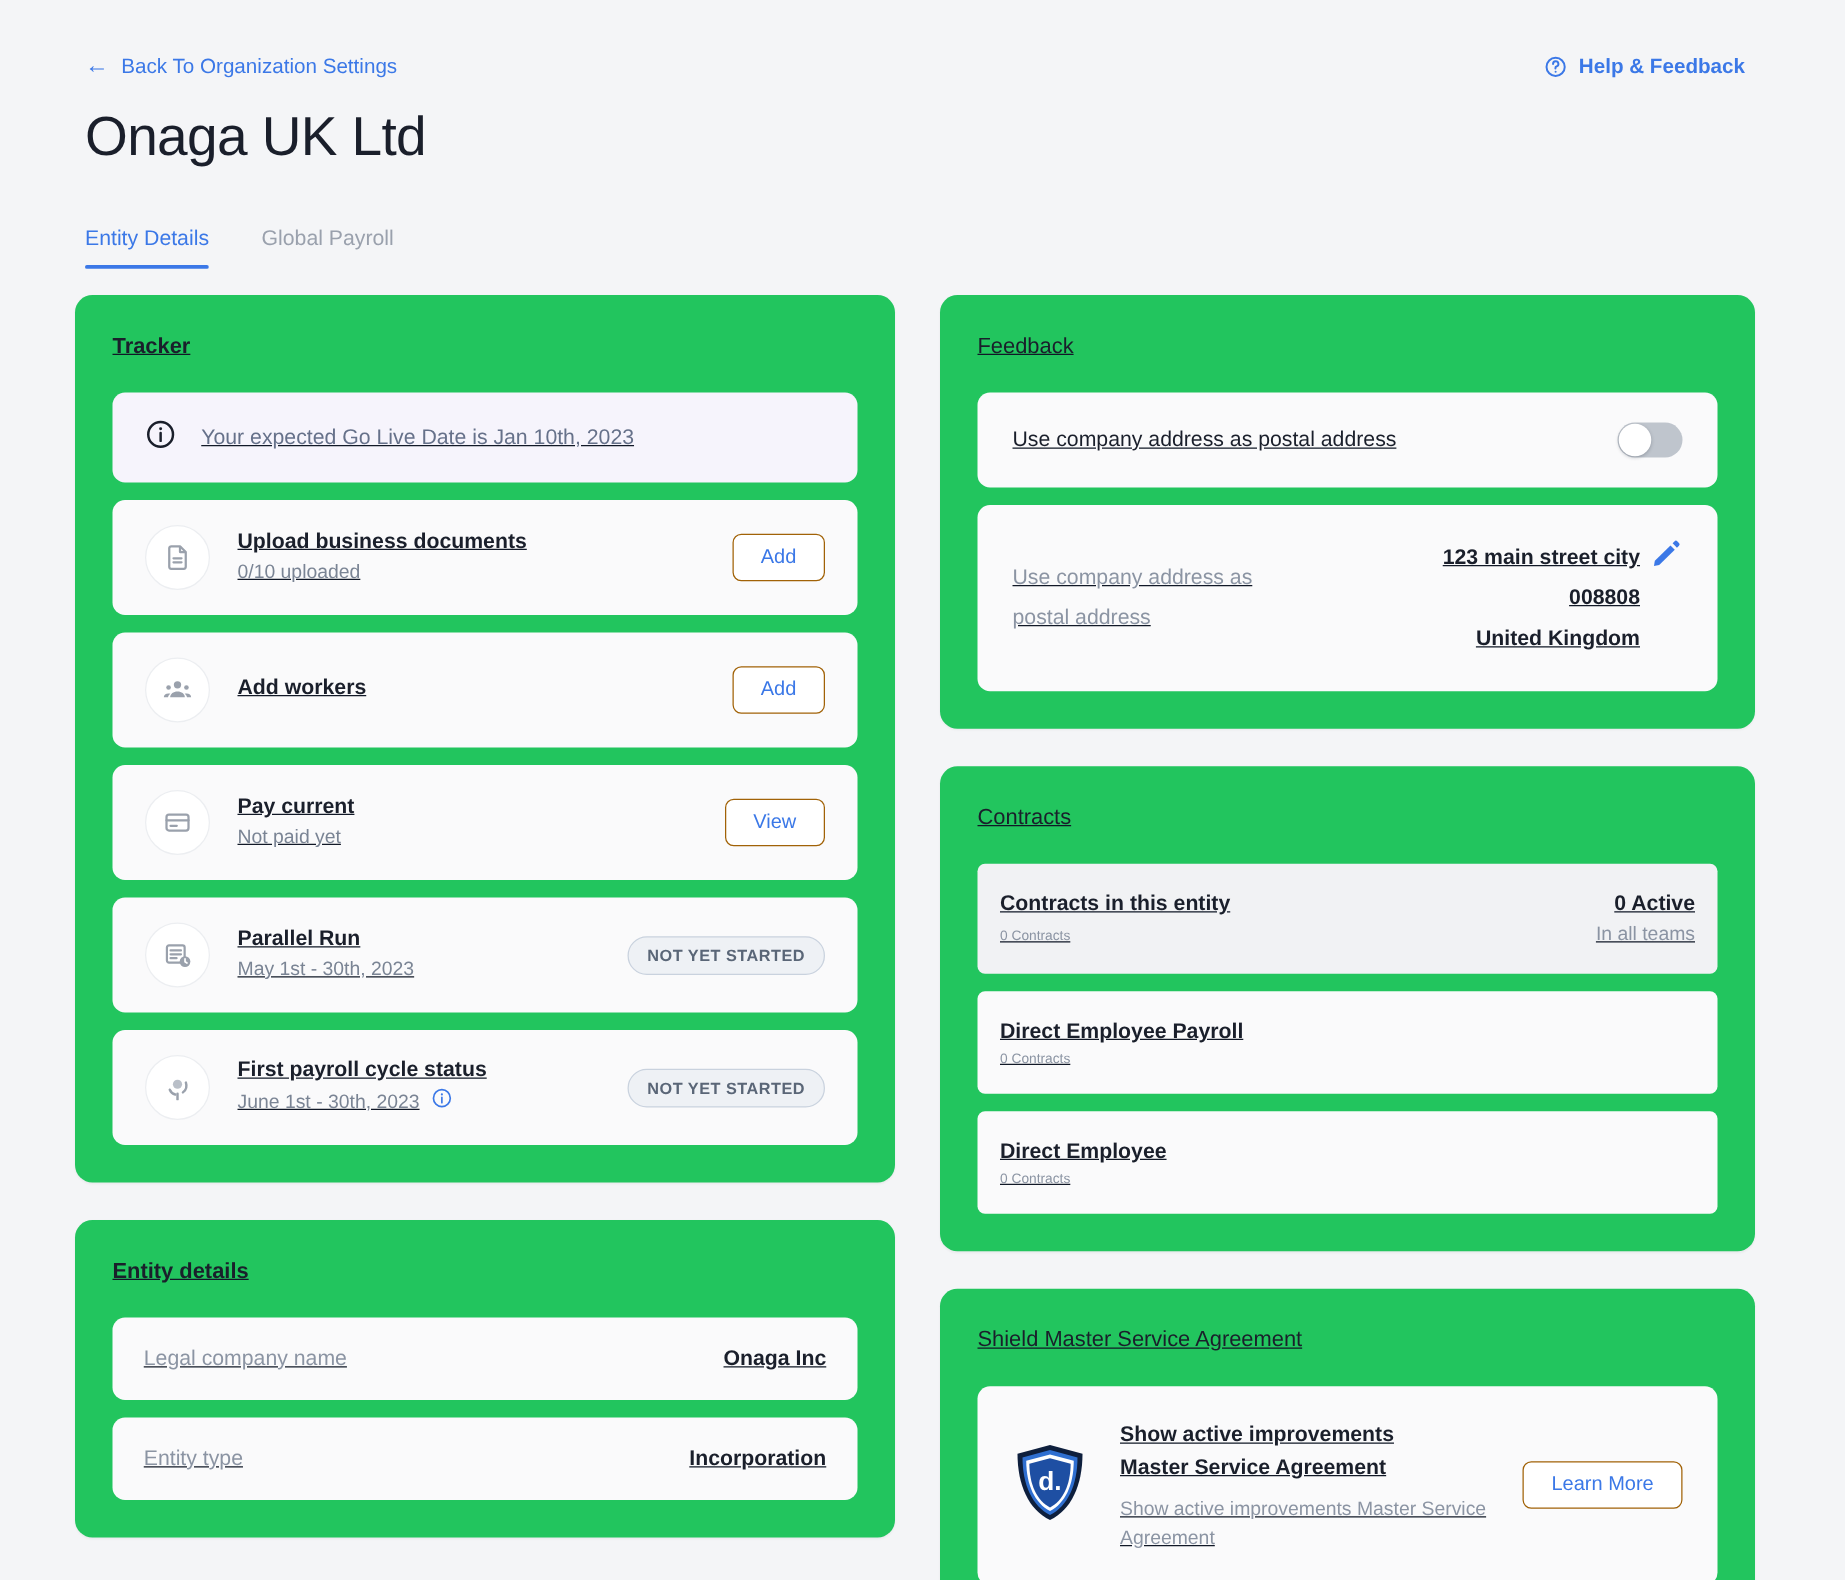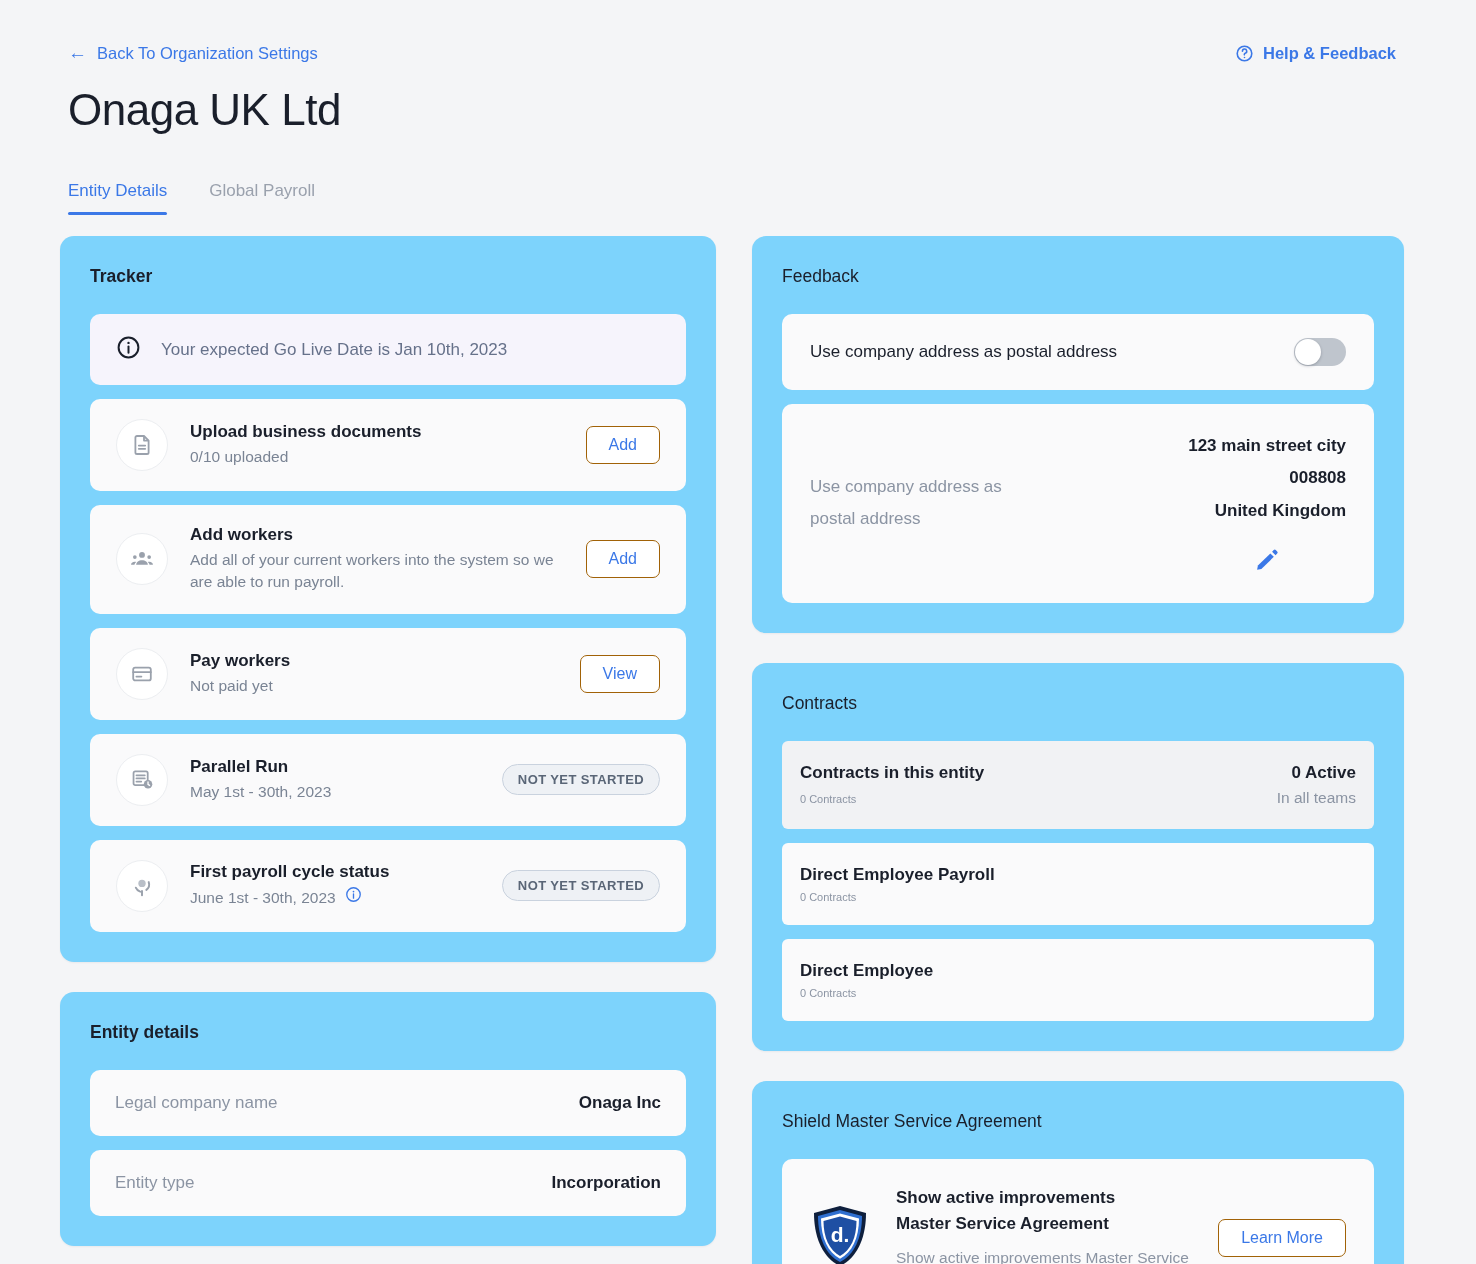--- a/index.html
+++ b/index.html
@@ -98,24 +98,25 @@
     display: flex;
     gap: 36px;
     padding: 21px 72px 0 60px;
     align-items: flex-start;
   }
   .col { display: flex; flex-direction: column; gap: 30px; }
   .col-left  { width: 656px; }
   .col-right { width: 652px; }
 
   .card {
-    background: #7dd3fc;
+    background: #22c55e;
     border-radius: 14px;
     padding: 30px 30px 30px 30px;
     box-shadow: 0 1px 2px rgba(16,24,40,0.05);
+    text-decoration: underline;
   }
   .card-title {
     font-size: 17.5px;
     font-weight: bold;
     color: #1a1f2b;
     margin-bottom: 27px;
   }
   .card-title.thin { font-weight: normal; }
 
   
@@ -255,23 +256,22 @@
     padding: 26px 28px;
   }
   .address-label {
     font-size: 17px;
     color: #8b94a3;
     line-height: 1.9;
     max-width: 230px;
   }
   .address-right {
     display: flex;
-    align-items: center;
-    gap: 20px;
-    flex-direction: column;
+    align-items: flex-start;
+    gap: 8px;
   }
   .address-value {
     font-size: 17px;
     font-weight: bold;
     color: #1a1f2b;
     text-align: right;
     line-height: 1.9;
   }
   .pencil { cursor: pointer; flex: 0 0 auto; display: block; }
 
@@ -398,39 +398,36 @@
               <circle cx="12" cy="8.2" r="2.7"></circle>
               <path d="M6.6 17.4c0-2.6 2.4-4.3 5.4-4.3s5.4 1.7 5.4 4.3z"></path>
               <circle cx="5.4" cy="10.2" r="1.7"></circle>
               <circle cx="18.6" cy="10.2" r="1.7"></circle>
               <path d="M1.9 17.4c0-1.7 1.3-2.9 3.4-2.9.5 0 1 .07 1.4.2-.9.7-1.5 1.6-1.7 2.7z"></path>
               <path d="M22.1 17.4c0-1.7-1.3-2.9-3.4-2.9-.5 0-1 .07-1.4.2.9.7 1.5 1.6 1.7 2.7z"></path>
             </svg>
           </div>
           <div class="row-body">
             <div class="row-title">Add workers</div>
-            <div class="row-sub">
-              <span class="sub-text">Add all of your current workers into the system so we are able to run payroll.</span>
-            </div>
           </div>
           <div class="row-action">
             <button class="btn-outline">Add</button>
           </div>
         </div>
 
         <div class="tracker-row">
           <div class="row-icon">
             <svg width="24" height="24" viewBox="0 0 24 24" fill="none" stroke="#9aa1ac" stroke-width="1.8">
               <rect x="3.2" y="5.6" width="17.6" height="12.8" rx="2"></rect>
               <path d="M3.2 10.2h17.6" stroke-linecap="round"></path>
               <path d="M6.4 14.6h5" stroke-linecap="round"></path>
             </svg>
           </div>
           <div class="row-body">
-            <div class="row-title">Pay workers</div>
+            <div class="row-title">Pay current</div>
             <div class="row-sub">
               <span class="sub-text">Not paid yet</span>
             </div>
           </div>
           <div class="row-action">
             <button class="btn-outline">View</button>
           </div>
         </div>
 
         <div class="tracker-row">

